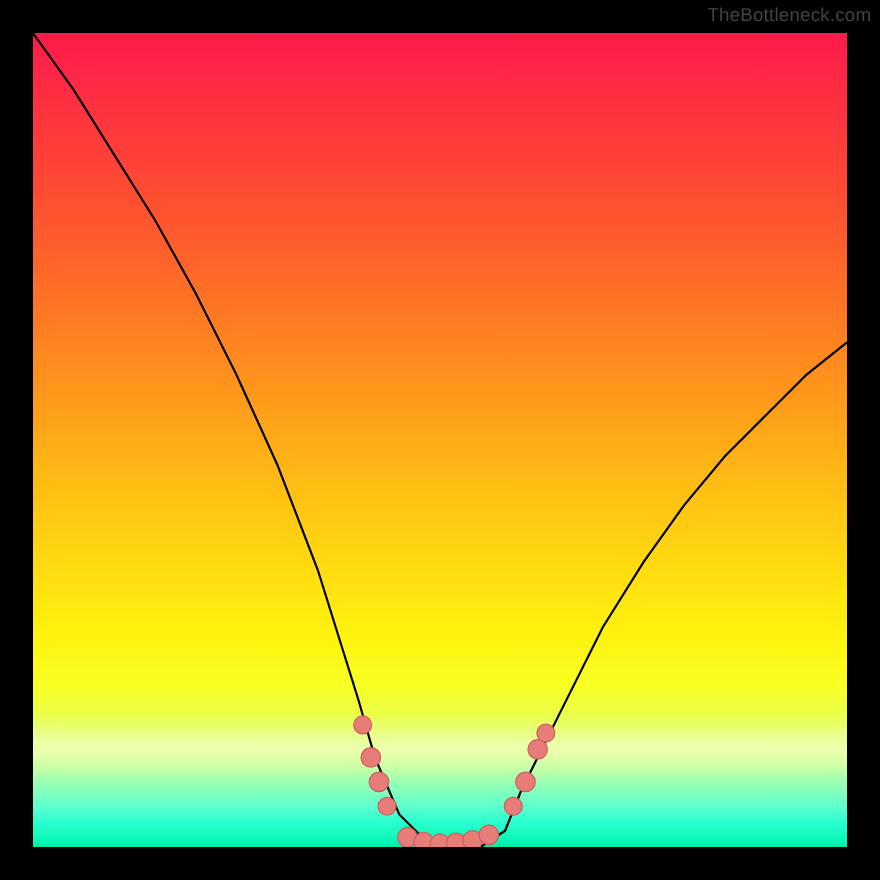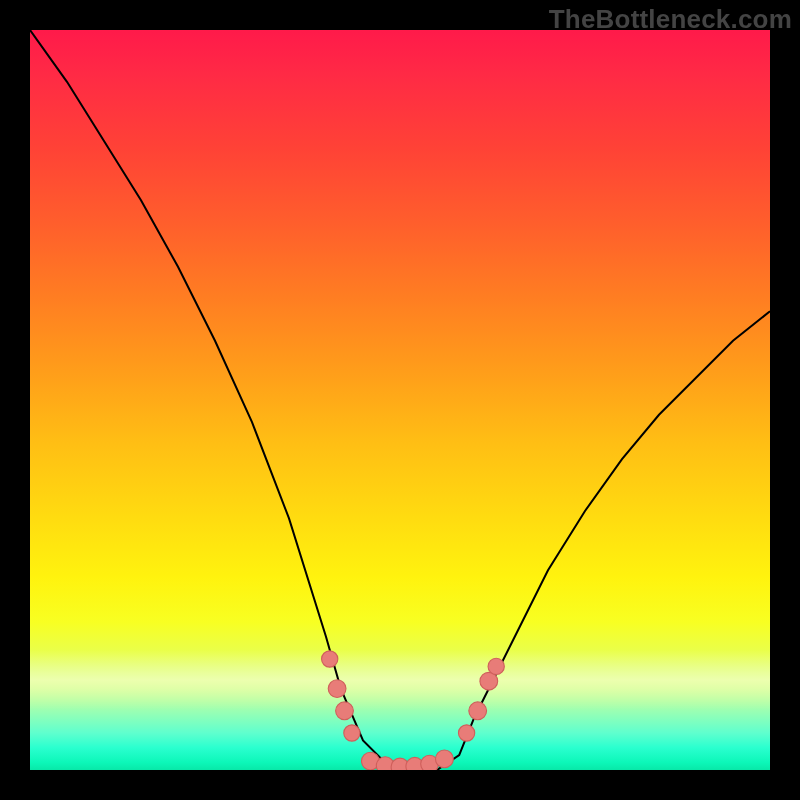--- a/index.html
+++ b/index.html
@@ -61,22 +61,22 @@
       rgba(255,255,220,0.0) 0%,
       rgba(255,255,210,0.6) 50%,
       rgba(255,255,210,0.0) 100%);
     pointer-events: none;
   }
   .attrib {
     position: absolute;
     top: 4px;
     right: 8px;
     color: #444;
-    font-size: 26px;
-    font-weight: 700;
+    font-size: 17px;
+    font-weight: 400;
     letter-spacing: 0.2px;
   }
   svg.curve {
     position: absolute;
     inset: 0;
   }
 </style>
 </head>
 <body>
 

